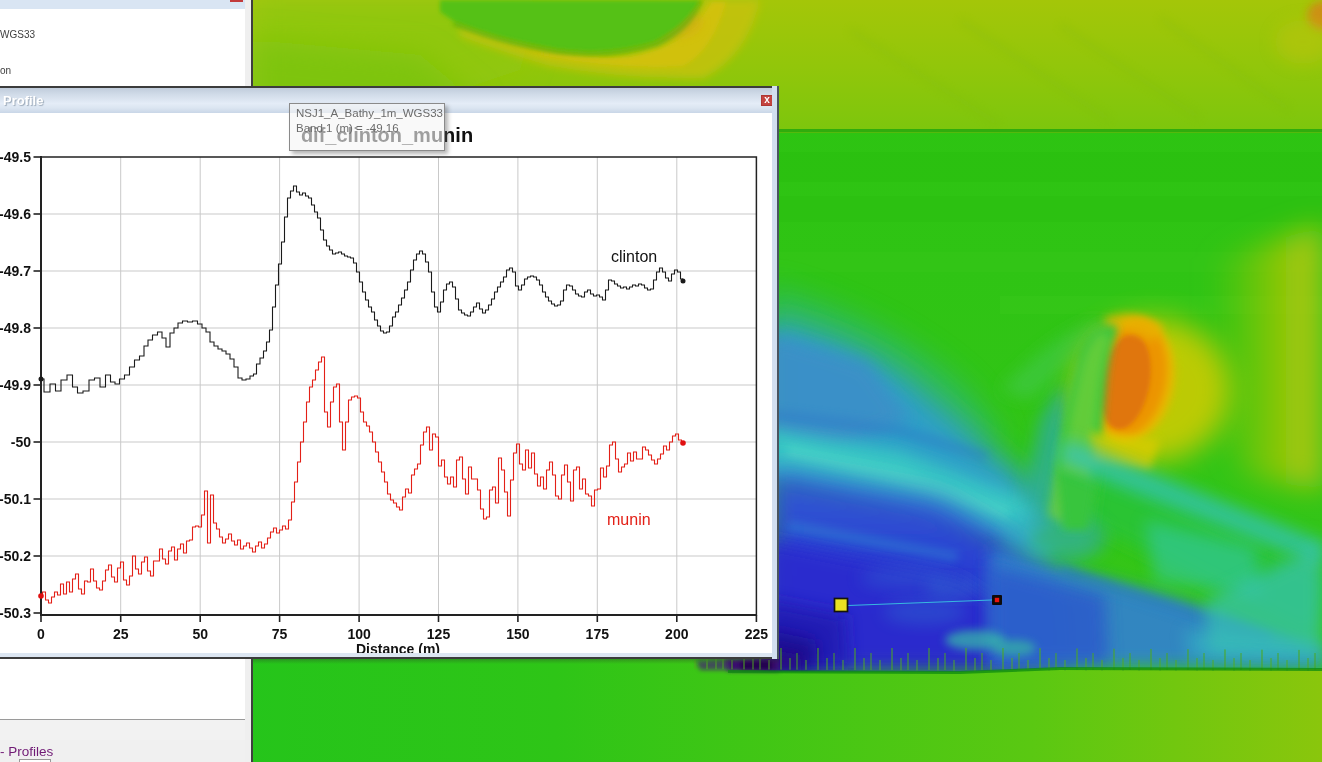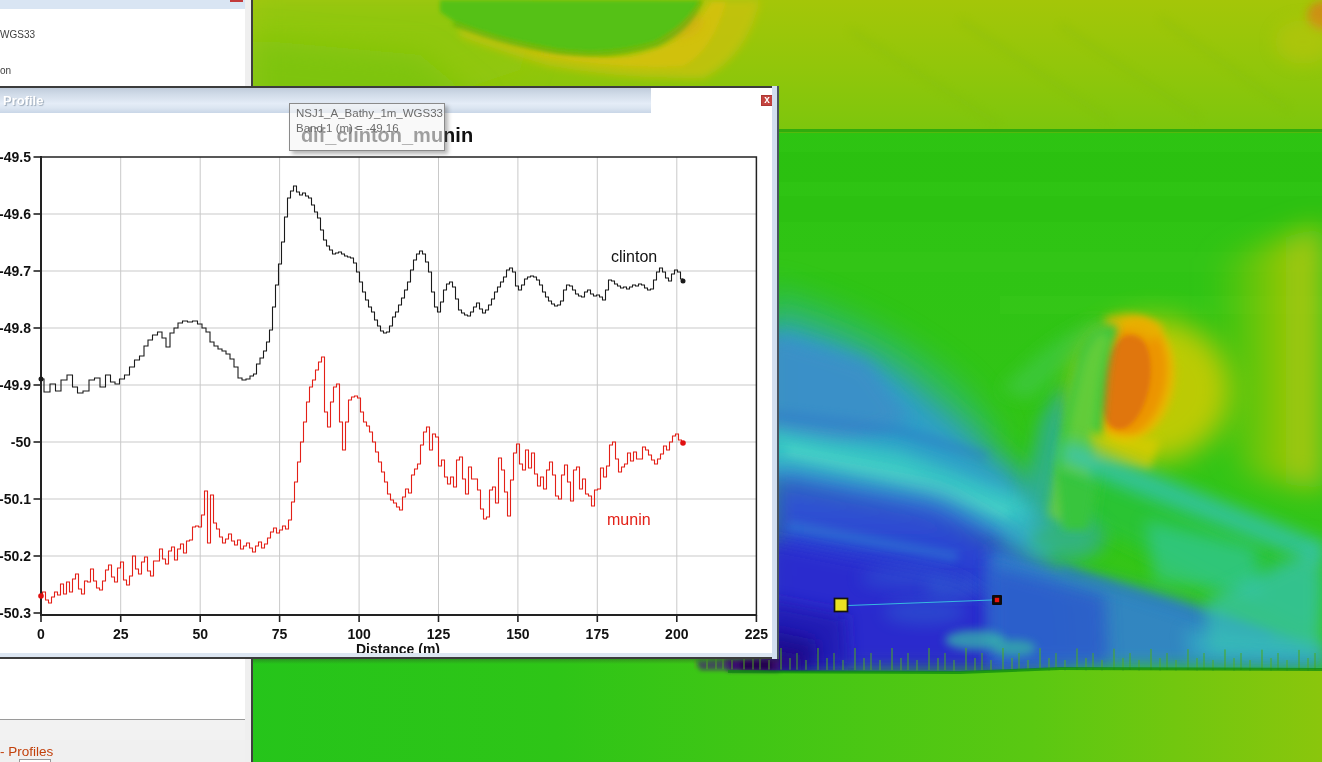--- a/index.html
+++ b/index.html
@@ -7,24 +7,24 @@
 #leftpanel{position:absolute;left:0;top:0;width:253px;height:762px;background:#fff}
 #lphead{position:absolute;left:0;top:0;width:246px;height:9px;background:#d9e5f3}
 #lpred{position:absolute;left:230px;top:0;width:13px;height:2px;background:#c23b3b}
 #lpstrip{position:absolute;left:245px;top:0;width:6px;height:762px;background:#efefef}
 #lpborder{position:absolute;left:251px;top:0;width:2px;height:762px;background:#3f3f3f}
 .lptext{position:absolute;font-size:10px;color:#404040}
 #lprow1{position:absolute;left:0;top:719px;width:246px;height:1px;background:#9a9a9a}
 #lprow2{position:absolute;left:0;top:720px;width:246px;height:20px;background:#f2f2f2}
 #lprow3{position:absolute;left:0;top:740px;width:246px;height:1.5px;background:#9a9a9a}
 #lprow4{position:absolute;left:0;top:740px;width:246px;height:22px;background:#f0f0f0}
-#lprofiles{position:absolute;left:0;top:744px;font-size:13.5px;color:#c2410c}
+#lprofiles{position:absolute;left:0;top:744px;font-size:13.5px;color:#701a75}
 #lpbox{position:absolute;left:19px;top:759px;width:30px;height:5px;background:#fff;border:1px solid #999}
 #profwin{position:absolute;left:0;top:86px;width:779px;height:573px;background:#fff;border-top:2px solid #3c3c3c;box-sizing:border-box}
-#ptitle{position:absolute;left:0;top:0;width:651px;height:25px;background:linear-gradient(#c0ccdb 0%,#d0dbe8 25%,#e4ecf7 62%,#dbe5f1 80%,#c9d6e7 100%)}
+#ptitle{position:absolute;left:0;top:0;width:777px;height:25px;background:linear-gradient(#c0ccdb 0%,#d0dbe8 25%,#e4ecf7 62%,#dbe5f1 80%,#c9d6e7 100%)}
 #ptitle span{position:absolute;left:3px;top:5px;font-size:13px;font-weight:bold;color:#fff;text-shadow:1px 1px 1px #9aa8b8}
 #pclose{position:absolute;left:761px;top:7px;width:12px;height:11px;background:#c4443f;border:1px solid #ae3733;box-sizing:border-box;color:#fff;font-size:10px;font-weight:bold;text-align:center;line-height:8px}
 #pright{position:absolute;left:772px;top:86px;width:5px;height:573px;background:#d2dff0}
 #prightd{position:absolute;left:777px;top:86px;width:2px;height:573px;background:#4a5560}
 #pbottom{position:absolute;left:0;top:653px;width:777px;height:4px;background:#dce6f2}
 #pbottomd{position:absolute;left:0;top:657px;width:777px;height:2px;background:#3c3c3c}
 #tooltip{position:absolute;left:289px;top:103px;width:148px;height:32px;background:rgba(246,246,246,0.62);border:1px solid #8a8a8a;box-shadow:3px 3px 4px rgba(90,90,90,0.45);font-size:11.5px;color:#6b6b6b;padding:2px 0 12px 6px;line-height:15px}
 </style></head>
 <body>
 <svg id="map" width="1322" height="762" viewBox="0 0 1322 762" xmlns="http://www.w3.org/2000/svg">

